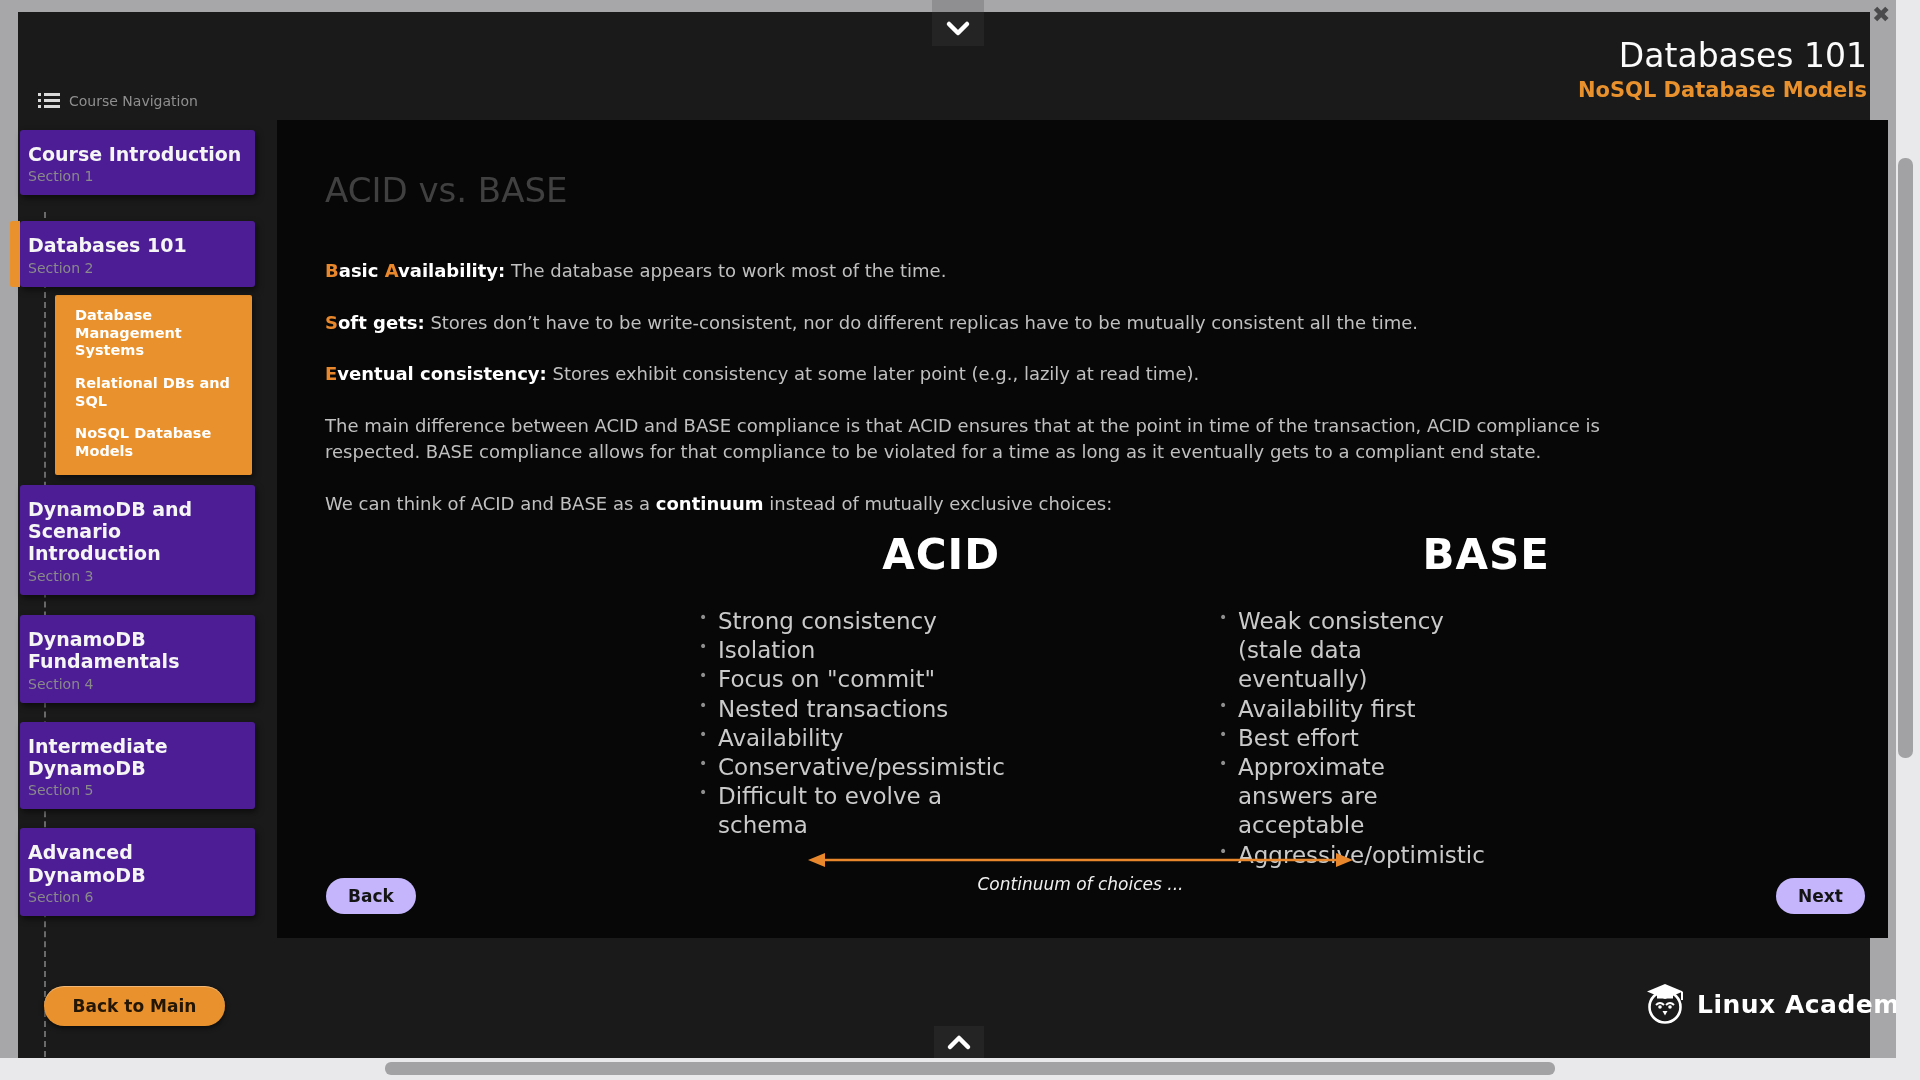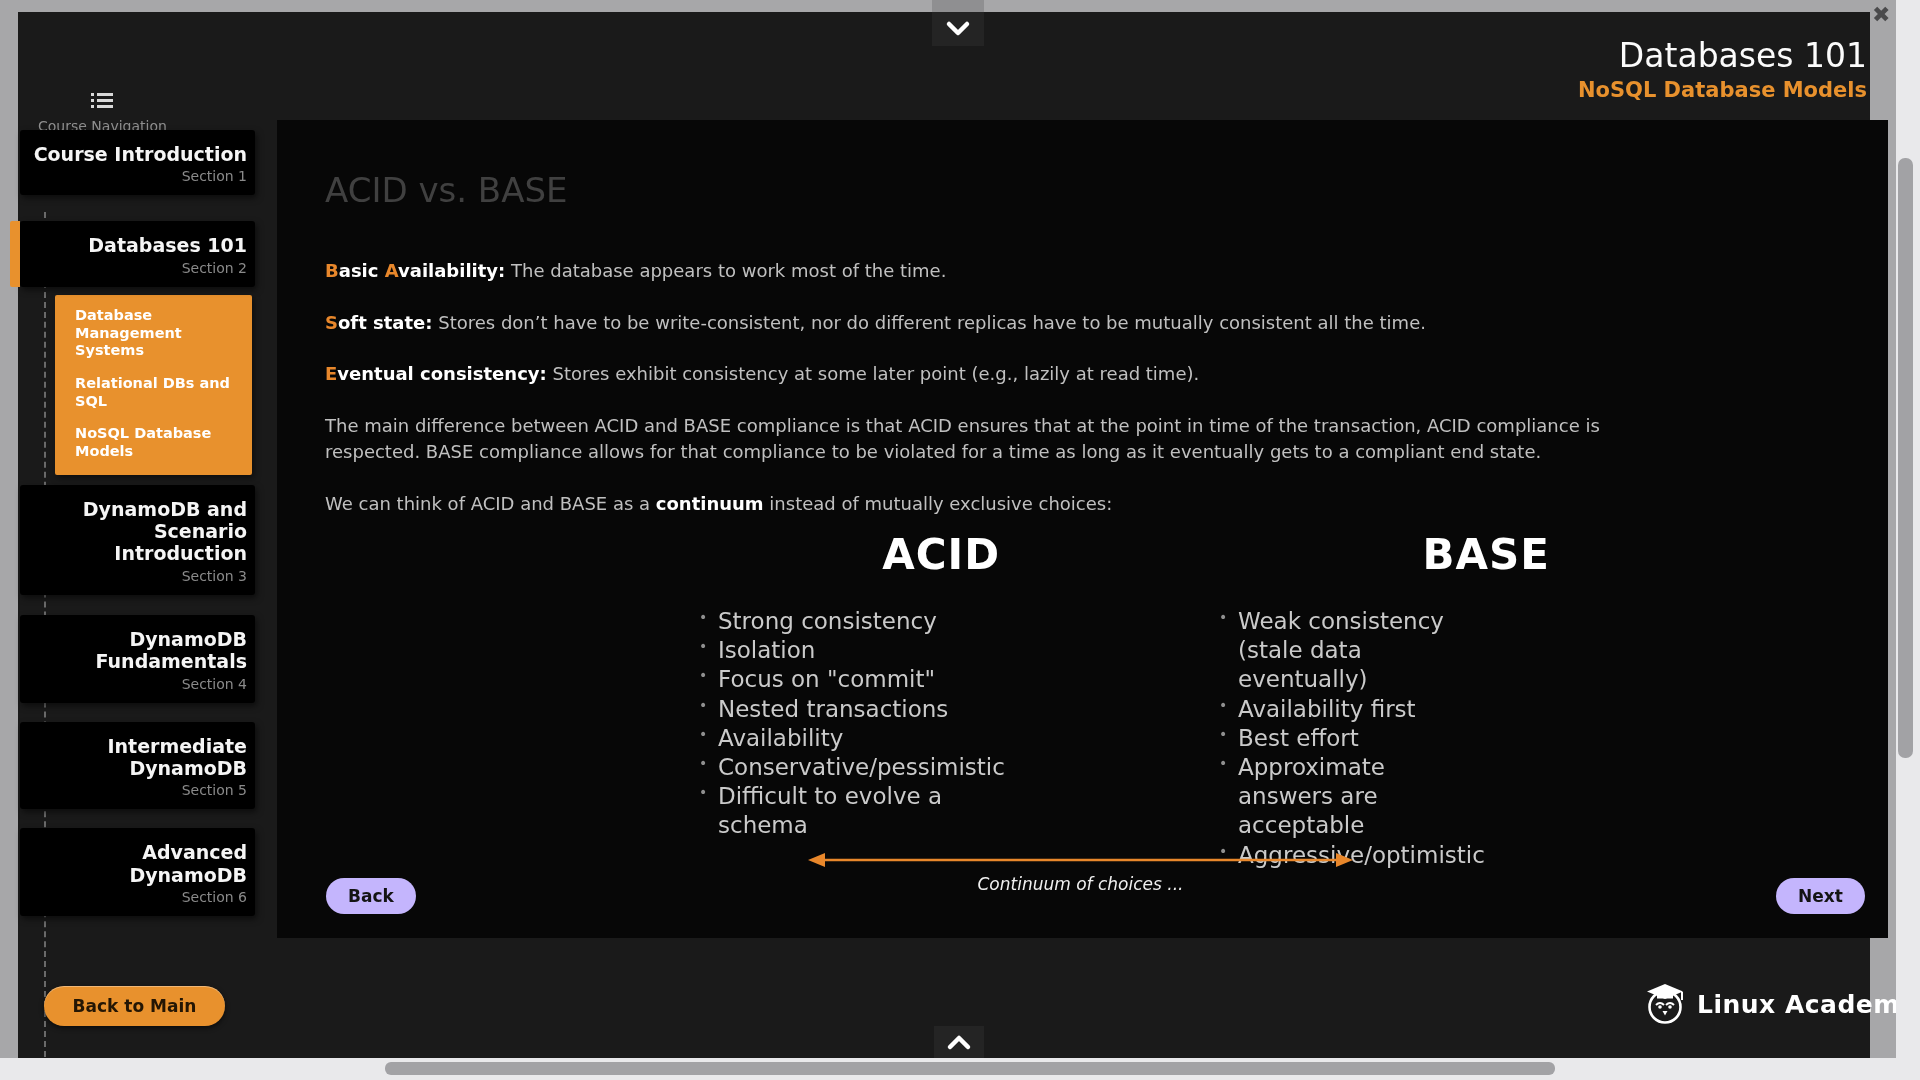--- a/index.html
+++ b/index.html
@@ -24,25 +24,25 @@
   .vtrack { position:absolute; left:1896px; top:0; width:24px; height:1080px; background:#e9e9eb; }
   .vthumb { position:absolute; left:2px; top:158px; width:15px; height:600px; background:#a2a2a5; border-radius:7px; }
   .htrack { position:absolute; left:0; top:1058px; width:1896px; height:22px; background:#e9e9eb; }
   .hthumb { position:absolute; left:385px; top:4px; width:1170px; height:13px; background:#a2a2a5; border-radius:6px; }
 
   
   .hdr-title { position:absolute; top:36px; right:53px; font-size:33px; color:#fbfbfb; }
   .hdr-sub   { position:absolute; top:78px; right:53px; font-size:21px; font-weight:bold; color:var(--accent); }
 
   
-  .nav-head { position:absolute; left:38px; top:92px; display:flex; align-items:center; gap:9px; cursor:pointer;flex-direction:column; }
+  .nav-head { position:absolute; left:38px; top:92px; display:flex; align-items:center; gap:9px; cursor:pointer; }
   .nav-head span { font-size:14px; color:#8f8f8f; }
   .dashline { position:absolute; left:44px; top:212px; height:845px; border-left:2px dashed #6a6a6a; z-index:0; }
   .sections { position:absolute; left:20px; top:130px; width:235px; z-index:1; }
-  .card { position:relative; background:#000000; border-radius:3px; text-align:right;
+  .card { position:relative; background:#4c1d95; border-radius:3px; text-align:left;
           padding:13px 8px 11px 8px; box-shadow:2px 3px 6px rgba(0,0,0,.55); cursor:pointer; }
   .card .ttl { font-size:19px; font-weight:bold; color:#f5f5f5; line-height:1.18; }
   .card .sub { font-size:14px; color:#8a8a8a; margin-top:3px; }
   .card.active .abar { position:absolute; left:-10px; top:0; bottom:0; width:10px; background:var(--accent); border-radius:2px 0 0 2px; }
   .m1{margin-bottom:26px}.m2{margin-bottom:8px}.m3{margin-bottom:20px}.m4{margin-bottom:19px}
   .subblock { margin:0 0 10px 35px; width:197px; background:var(--accent); border-radius:2px;
               padding:12px 10px 14px 20px; text-align:left; box-shadow:2px 3px 6px rgba(0,0,0,.5); }
   .subblock .si { font-size:14.5px; font-weight:bold; color:#fff; line-height:1.22; margin-bottom:15px; cursor:pointer; }
   .subblock .si:last-child { margin-bottom:0; }
   .back-main { position:absolute; left:44px; top:986px; width:181px; height:40px; background:var(--accent);
@@ -140,21 +140,21 @@
         <div class="ttl">Advanced DynamoDB</div>
         <div class="sub">Section 6</div>
       </div>
     </div>
   <button class="back-main">Back to Main</button>
 
   <div class="slide"></div>
   <div class="slide-title">ACID vs. BASE</div>
   <div class="defs" id="defs">
       <p><span class="ab">B</span><span class="b">asic </span><span class="ab">A</span><span class="b">vailability:</span><span> The database appears to work most of the time.</span></p>
-      <p><span class="ab">S</span><span class="b">oft state:</span><span> Stores don’t have to be write-consistent, nor do different replicas have to be mutually consistent all the time.</span></p>
+      <p><span class="ab">S</span><span class="b">oft gets:</span><span> Stores don’t have to be write-consistent, nor do different replicas have to be mutually consistent all the time.</span></p>
       <p><span class="ab">E</span><span class="b">ventual consistency:</span><span> Stores exhibit consistency at some later point (e.g., lazily at read time).</span></p>
       <p><span>The main difference between ACID and BASE compliance is that ACID ensures that at the point in time of the transaction, ACID compliance is respected. BASE compliance allows for that compliance to be violated for a time as long as it eventually gets to a compliant end state.</span></p>
       <p><span>We can think of ACID and BASE as a </span><span class="b">continuum</span><span> instead of mutually exclusive choices:</span></p>
     </div>
   <div id="cols">
       <div class="col col-0">
         <h2>ACID</h2>
         <ul>
           <li>Strong consistency</li>
           <li>Isolation</li>

